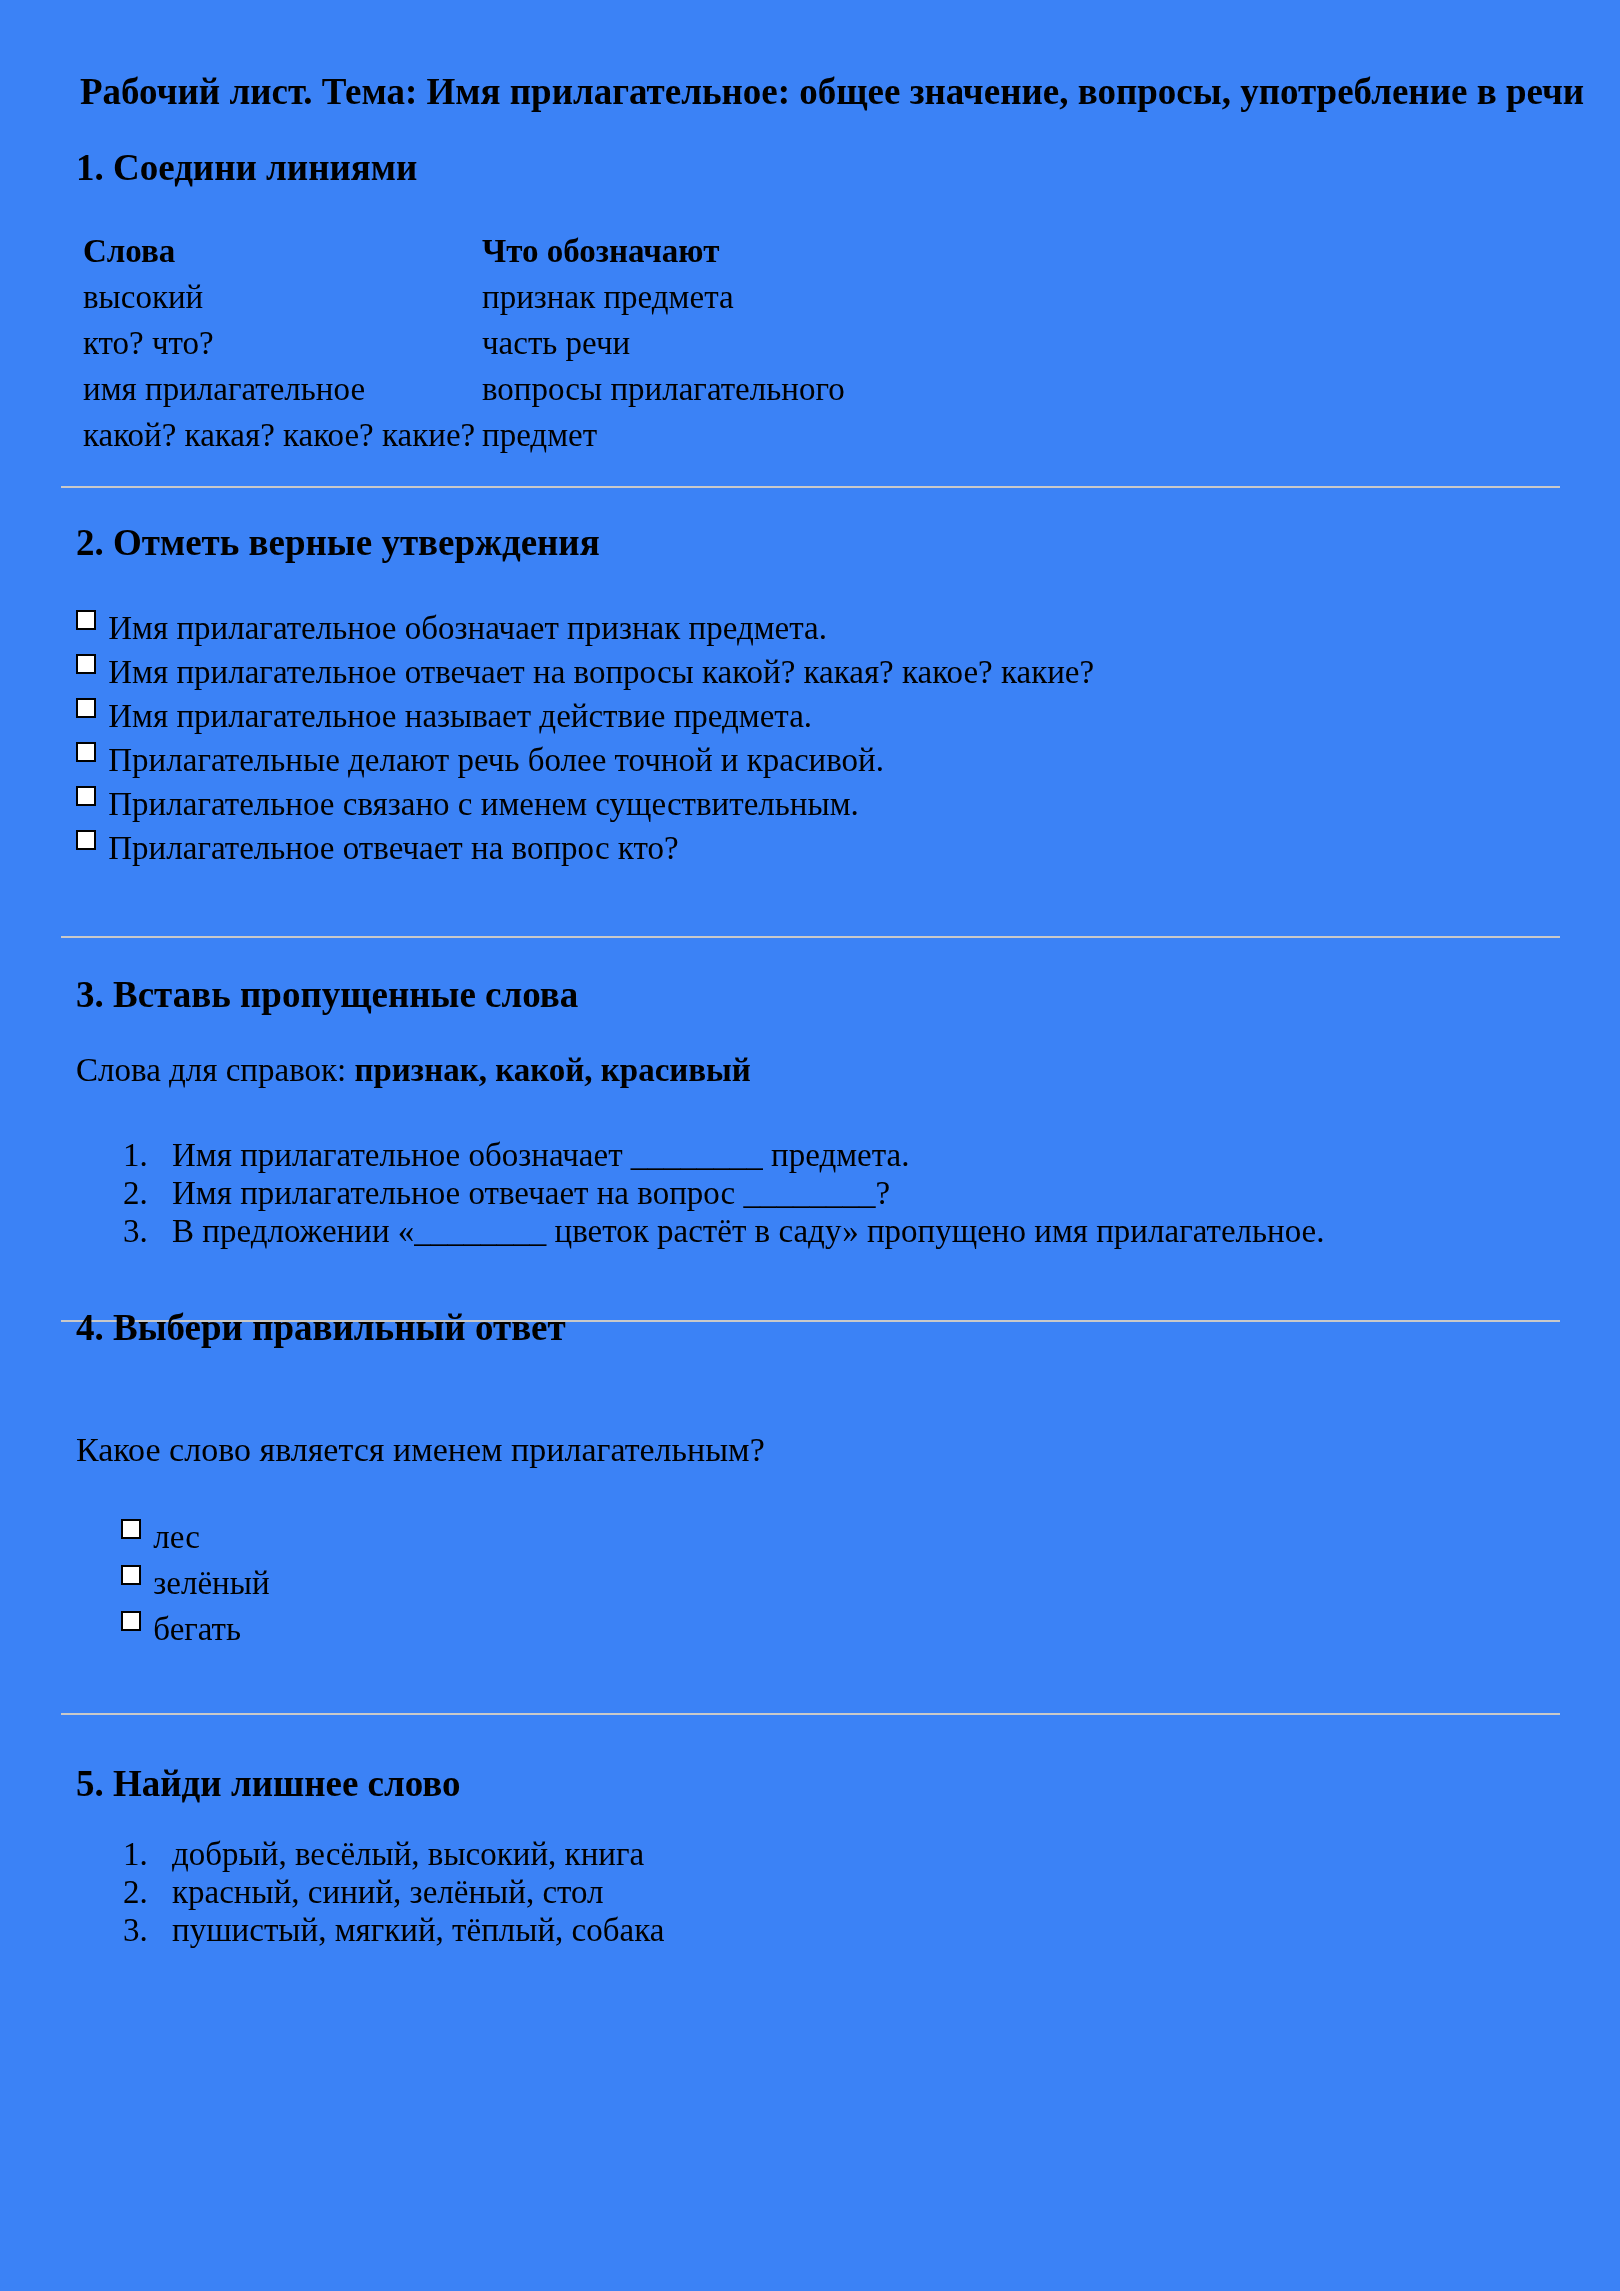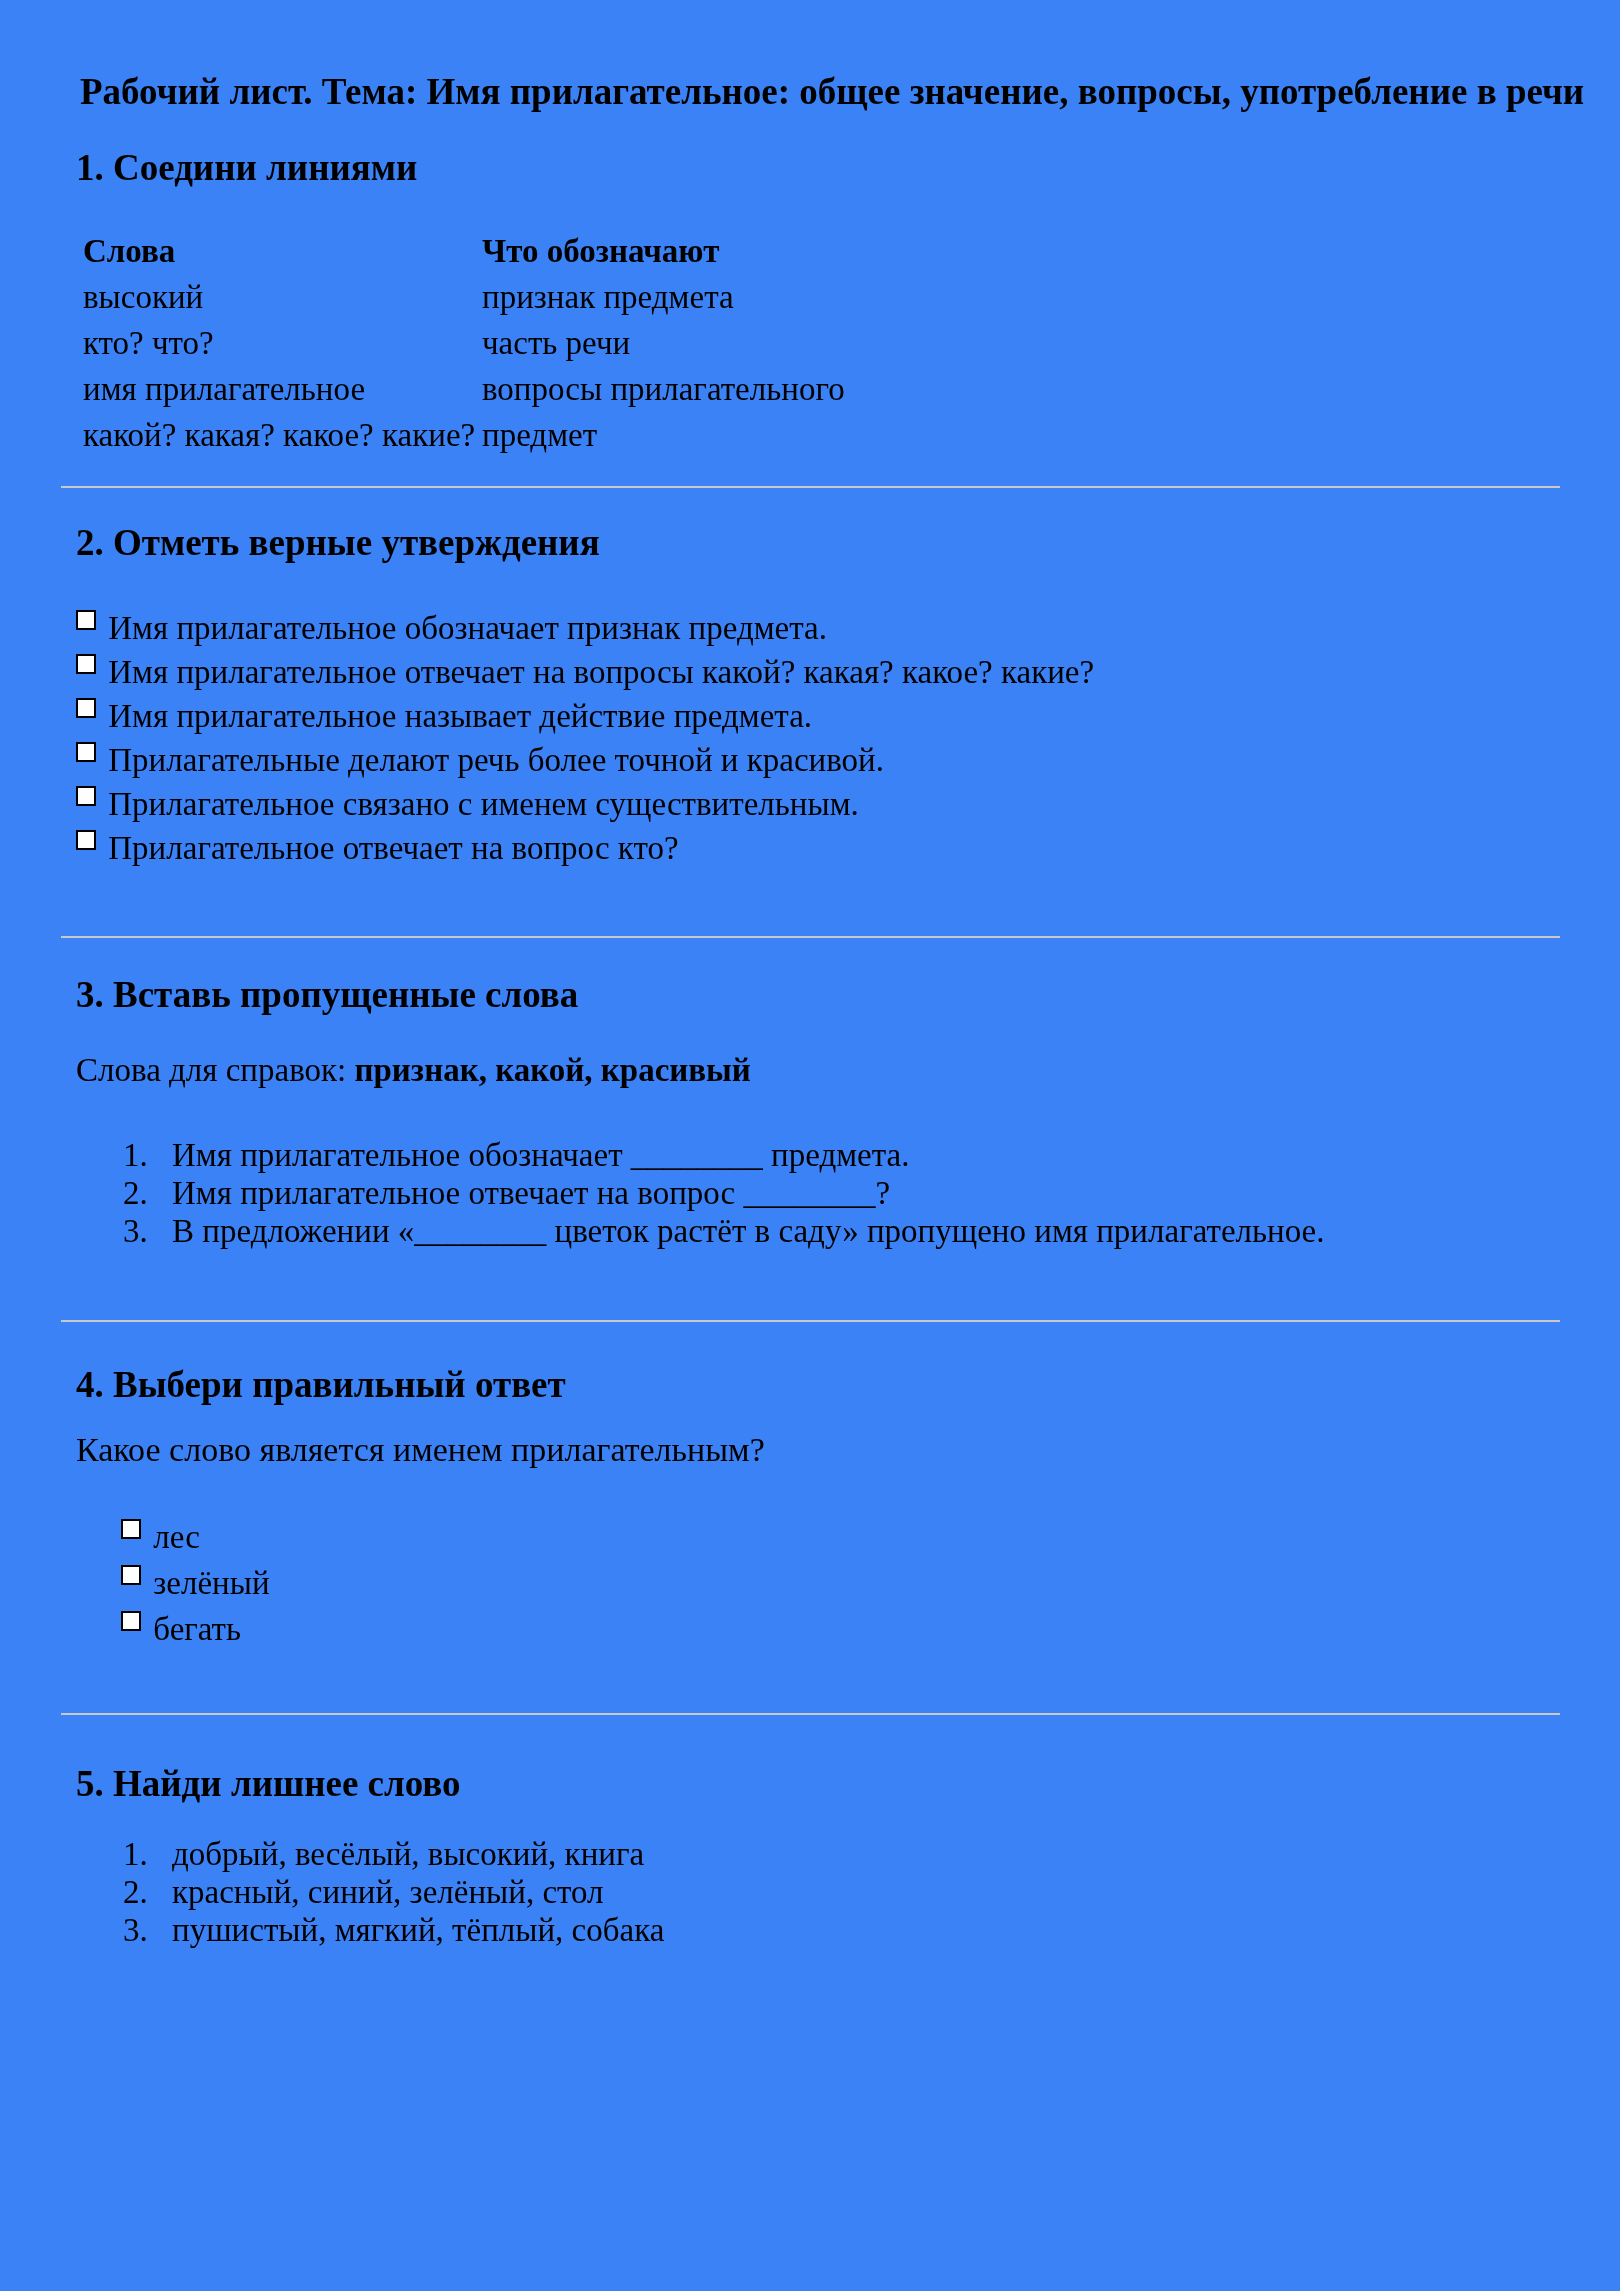--- a/index.html
+++ b/index.html
@@ -13,21 +13,21 @@
     overflow:hidden;
   }
   .doc-title{
     position:absolute;left:80px;top:73px;
     font-size:37px;font-weight:bold;line-height:1;white-space:nowrap;
   }
   .sec-heading{
     position:absolute;left:76px;
     font-size:37px;font-weight:bold;line-height:1;white-space:nowrap;
   }
-  #h1{top:149px;} #h2{top:524px;} #h3{top:976px;} #h4{top:1366px;} #h5{top:1765px;}
+  #h1{top:149px;} #h2{top:524px;} #h3{top:976px;} #h4{top:1309px;} #h5{top:1765px;}
 
   .match{
     position:absolute;left:83px;top:228px;
     font-size:33px;line-height:46px;
   }
   .match-row{display:flex;}
   .match .c1{width:399px;}
   .match .c2{width:367px;}
   .match-head .c1,.match-head .c2{font-weight:bold;text-align:left;}
 

